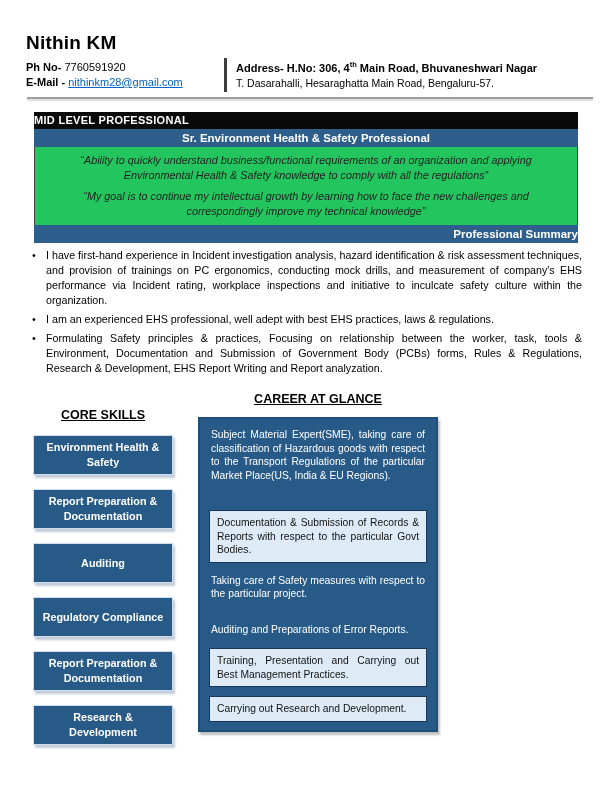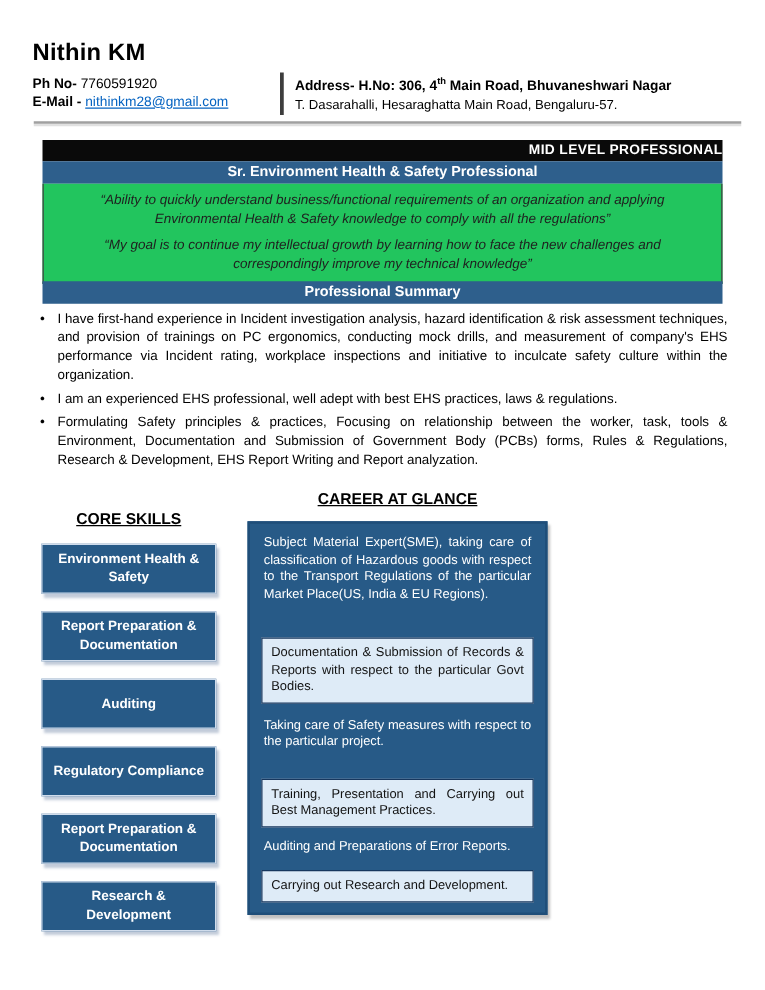--- a/index.html
+++ b/index.html
@@ -14,28 +14,28 @@
   .email-link { color:#0563C1; text-decoration:underline; }
   .contact-divider { position:absolute; left:224px; top:58px; height:34px; width:0; border-left:3px solid #3d3d3d; }
   .contact-right { position:absolute; left:236px; top:57px; width:352px; line-height:15px; }
   .addr1 { font-size:11px; font-weight:bold; }
   .addr1 sup { font-size:7.5px; }
   .addr2 { font-size:10.5px; }
   .header-rule { position:absolute; left:27px; top:97px; width:566px; height:2px; background:#a0a0a0; box-shadow:0 2px 0 #e0e0e0; }
 
   
   .title-stack { position:absolute; left:34px; top:112px; width:544px; }
-  .bar-black { height:17px; background:#0a0a0a; color:#fff; font-weight:bold; font-size:11px; line-height:17px; text-align:right; letter-spacing:0.3px; }
+  .bar-black { height:17px; background:#0a0a0a; color:#fff; font-weight:bold; font-size:11px; line-height:17px; text-align:left; letter-spacing:0.3px; }
   .bar-blue { height:18px; background:#2E5F8C; color:#fff; font-weight:bold; font-size:11.5px; line-height:18px; text-align:center; }
   .quote-box { border:1px solid #404040; border-top:none; background:#22c55e; padding:6px 14px 8px; text-align:center; }
   .quote { font-style:italic; font-size:10.8px; line-height:14.5px; color:#1f1f1f; }
   .quote + .quote { margin-top:7px; }
 
   
-  .summary-bar { position:absolute; left:34px; top:225px; width:544px; height:18px; background:#2E5F8C; color:#fff; font-weight:bold; font-size:11.5px; line-height:18px; text-align:center; }
+  .summary-bar { position:absolute; left:34px; top:225px; width:544px; height:18px; background:#2E5F8C; color:#fff; font-weight:bold; font-size:11.5px; line-height:18px; text-align:right; }
   .summary-list { position:absolute; left:30px; top:248px; width:552px; list-style:none; }
   .summary-list li { position:relative; padding-left:16px; font-size:10.7px; line-height:15px; text-align:justify; margin-bottom:4px; }
   .summary-list li::before { content:"•"; position:absolute; left:2px; top:0; font-size:11px; }
 
   
   .col-heading { font-size:12.5px; font-weight:bold; text-decoration:underline; text-align:center; color:#000; }
 
   .skills-col { position:absolute; left:33px; top:408px; width:140px; }
   .skills-col .col-heading { margin-bottom:13px; }
   .skill-box { background:#275A87; color:#fff; font-weight:bold; font-size:10.8px; line-height:15px; text-align:center;
@@ -100,19 +100,19 @@
     <div class="skill-box">Report Preparation &amp; Documentation</div>
     <div class="skill-box">Research &amp; Development</div>
   </div>
 
   <div class="career-col">
     <div class="col-heading">CAREER AT GLANCE</div>
     <div class="career-container">
       <div class="career-item dark ci-1">Subject Material Expert(SME), taking care of classification of Hazardous goods with respect to the Transport Regulations of the particular Market Place(US, India &amp; EU Regions).</div>
       <div class="career-item light ci-2">Documentation &amp; Submission of Records &amp; Reports with respect to the particular Govt Bodies.</div>
       <div class="career-item dark ci-3">Taking care of Safety measures with respect to the particular project.</div>
+      <div class="career-item dark ci-5">Auditing and Preparations of Error Reports.</div>
       <div class="career-item light ci-4">Training, Presentation and Carrying out Best Management Practices.</div>
-      <div class="career-item dark ci-5">Auditing and Preparations of Error Reports.</div>
       <div class="career-item light">Carrying out Research and Development.</div>
     </div>
   </div>
 
 </div>
 
 </body></html>

